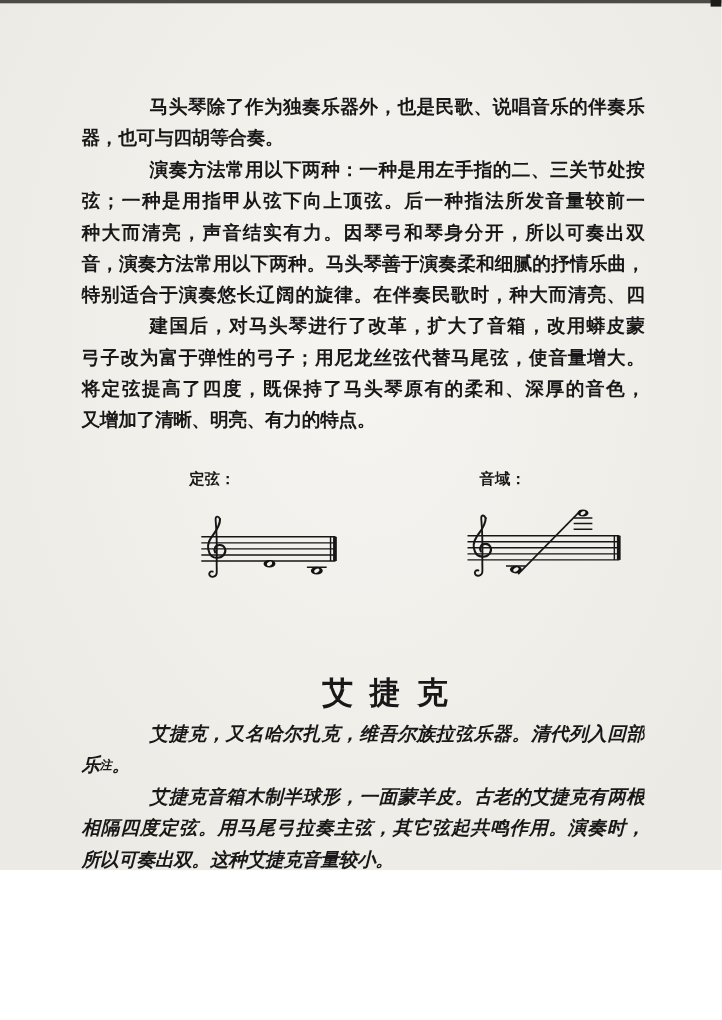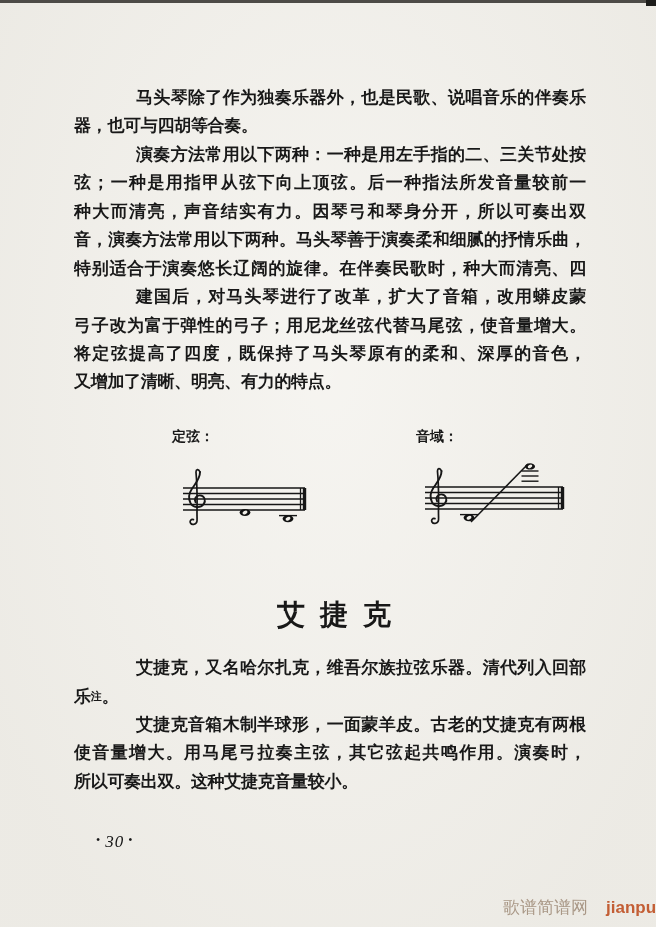--- a/index.html
+++ b/index.html
@@ -1,58 +1,58 @@
 <!DOCTYPE html>
 <html><head>
 <meta charset="utf-8">
 <style>
   html,body{margin:0;padding:0;}
   .page{
     position:relative;
-    width:656px;height:927px;
+    width:656px;height:791px;
     background:#f1efe9;
     background-image:radial-gradient(ellipse at 50% 40%, rgba(255,255,255,0.35), rgba(0,0,0,0.02) 85%);
     overflow:hidden;
     font-family:"Liberation Serif","DejaVu Serif",serif;
     color:#181818;
   }
   .scan-edge-top{
     position:absolute;top:0;left:0;width:656px;height:3px;
     background:#4d4b47;
   }
   .corner-mark{
     position:absolute;top:0;right:0;width:10px;height:6px;
     background:#1c1c1a;
   }
   .textblock{
     position:absolute;left:74px;width:512px;
     font-size:17px;line-height:28.45px;font-weight:600;
     letter-spacing:-0.3px;
   }
   .block1{top:84px;}
-  .block2{top:654px;}
+  .block2{top:654px;font-style:italic;}
   .tline{height:28.45px;overflow:hidden;white-space:nowrap;}
   .jf{
     white-space:normal;
     text-align:justify;text-align-last:justify;
     text-justify:inter-character;
   }
   .ind{text-indent:62px;}
   .fnote{font-size:11px;vertical-align:2px;letter-spacing:0;}
   .staff-label{
     position:absolute;top:425px;
     font-size:14px;font-weight:600;line-height:24px;
   }
   .staff-label.tuning{left:172px;}
-  .staff-label.range{left:416px;}
+  .staff-label.range{left:436px;}
   .staff-svg{position:absolute;}
   .staff-svg.left{left:175px;top:455px;}
   .staff-svg.right{left:415px;top:438px;}
   .heading{
-    position:absolute;top:597px;left:277px;margin:0;
+    position:absolute;top:597px;left:277px;margin:16px;
     font-size:28px;font-weight:700;letter-spacing:15px;
     line-height:36px;white-space:nowrap;
   }
   .pagenum{
     position:absolute;top:832px;left:92px;
     font-size:17px;font-style:italic;font-weight:400;
     letter-spacing:1px;
   }
   .pagenum .dot{font-size:12px;vertical-align:3px;font-style:normal;padding:0 4px;}
   .watermark{
@@ -148,21 +148,21 @@
       <ellipse rx="2.4" ry="1.6" fill="#f1efe9" transform="rotate(-28)"></ellipse>
     </g>
   </svg>
 
   <h1 class="heading">艾捷克</h1>
 
   <div class="textblock block2">
     <div class="tline jf ind">艾捷克，又名哈尔扎克，维吾尔族拉弦乐器。清代列入回部</div>
     <div class="tline"><span>乐</span><span class="fnote">注</span><span>。</span></div>
     <div class="tline jf ind">艾捷克音箱木制半球形，一面蒙羊皮。古老的艾捷克有两根</div>
-    <div class="tline jf">使音量增大。用马尾弓拉奏主弦，其它弦起共鸣作用。演奏时，</div>
+    <div class="tline jf">相隔四度定弦。用马尾弓拉奏主弦，其它弦起共鸣作用。演奏时，</div>
     <div class="tline">所以可奏出双。这种艾捷克音量较小。</div>
   </div>
 
   <div class="pagenum">
     <span class="dot">•</span><span>30</span><span class="dot">•</span>
   </div>
 
   <div class="watermark">
     <span class="wm-name">歌谱简谱网</span><span class="wm-url">jianpu.cn</span>
   </div>

